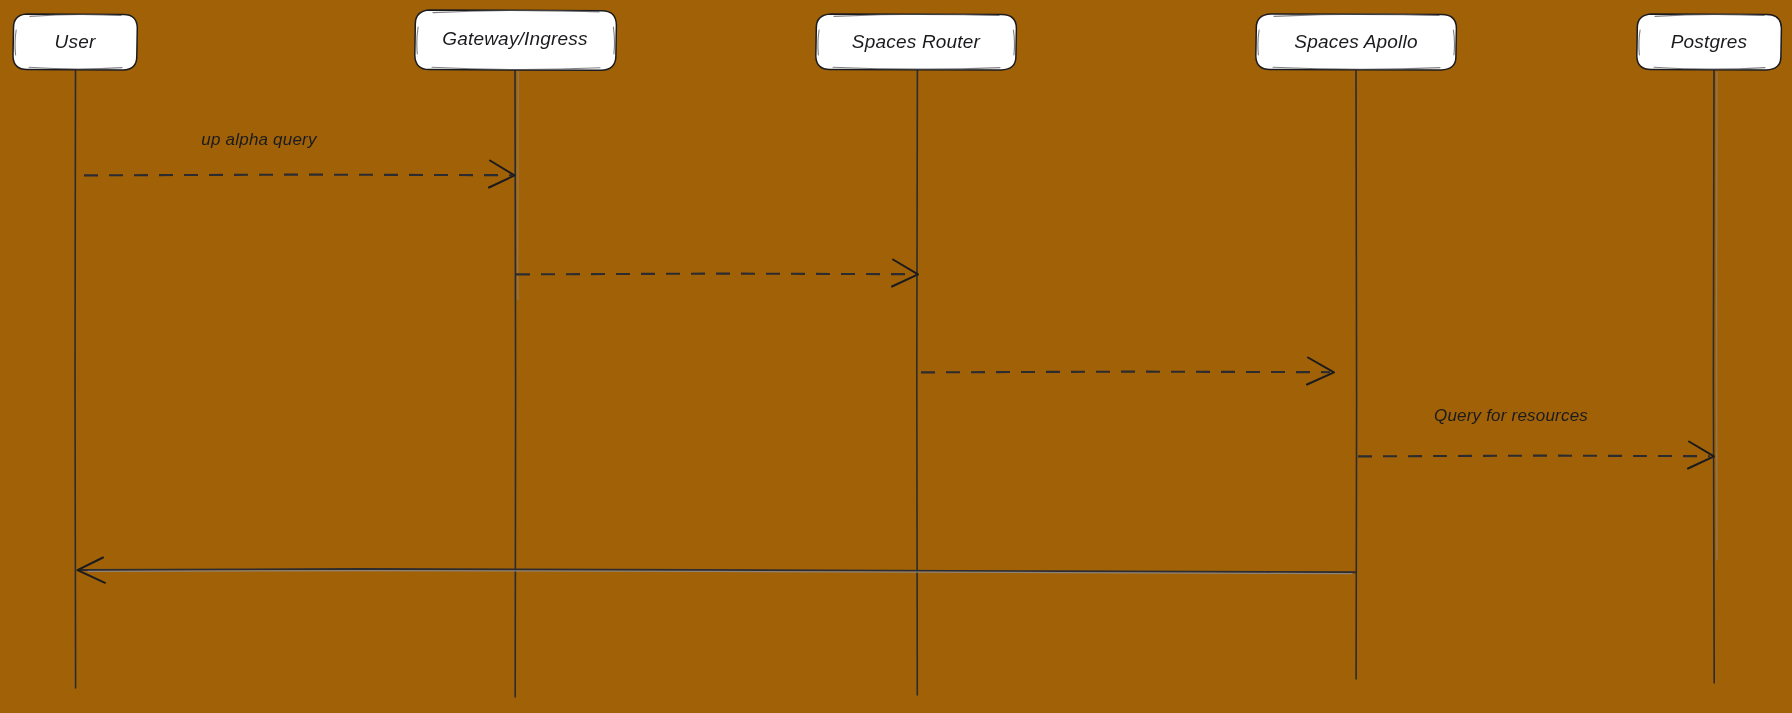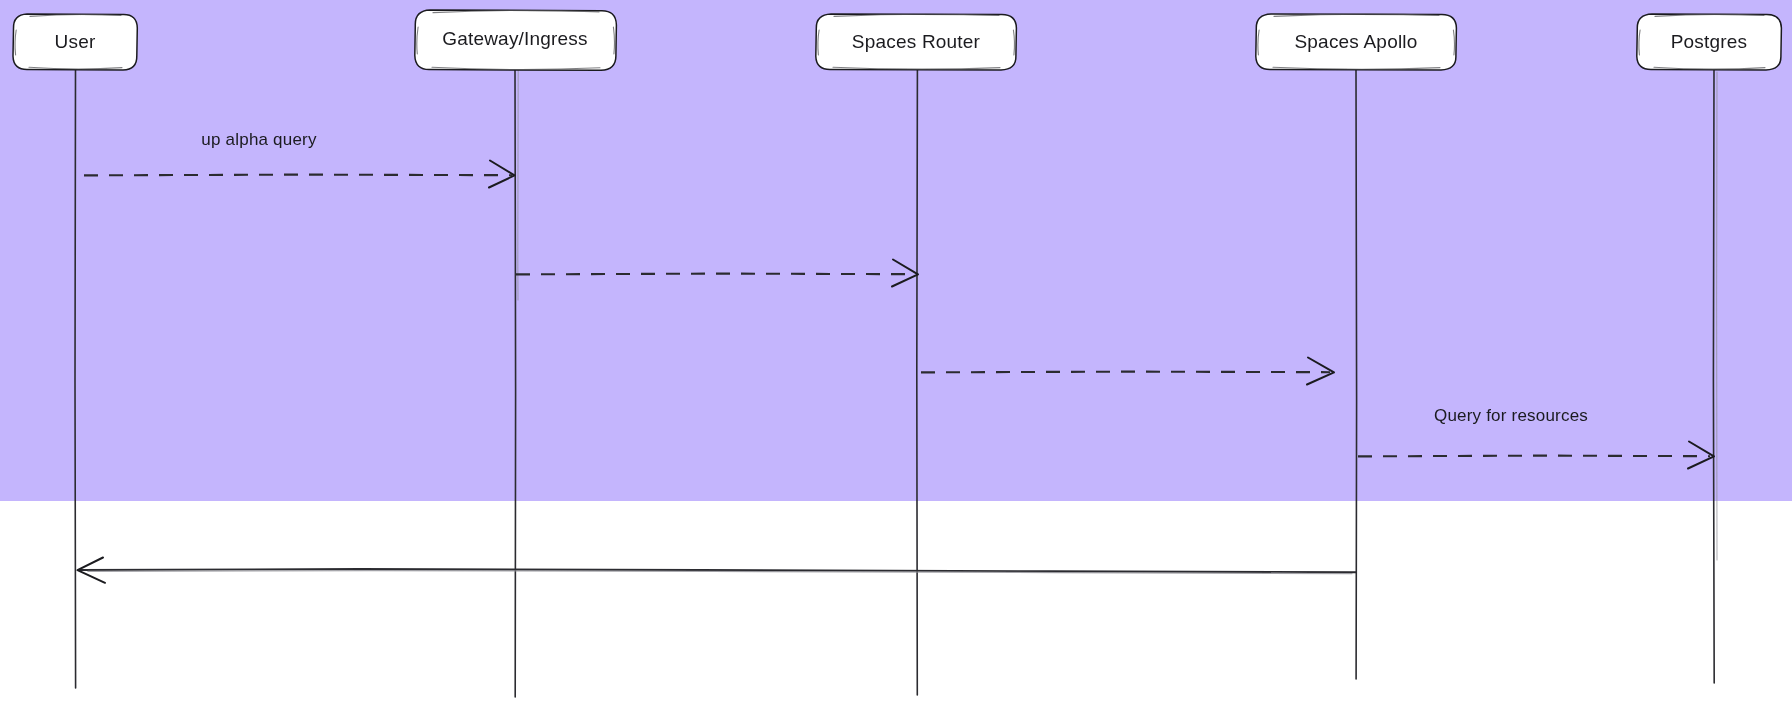--- a/index.html
+++ b/index.html
@@ -10,22 +10,23 @@
   }
   body {
     font-family: "Liberation Sans", sans-serif;
     width: 1792px;
     height: 713px;
     overflow: hidden;
   }
   #diagram-root {
     position: relative;
     width: 1792px;
-    height: 501px;
-    background: #c4b5fd;
+    height: 713px;
+    background: #a16207;
+    font-style: italic;
   }
   svg#diagram-svg {
     position: absolute;
     top: 0;
     left: 0;
     width: 1792px;
     height: 713px;
     display: block;
   }
   .participant-label {

